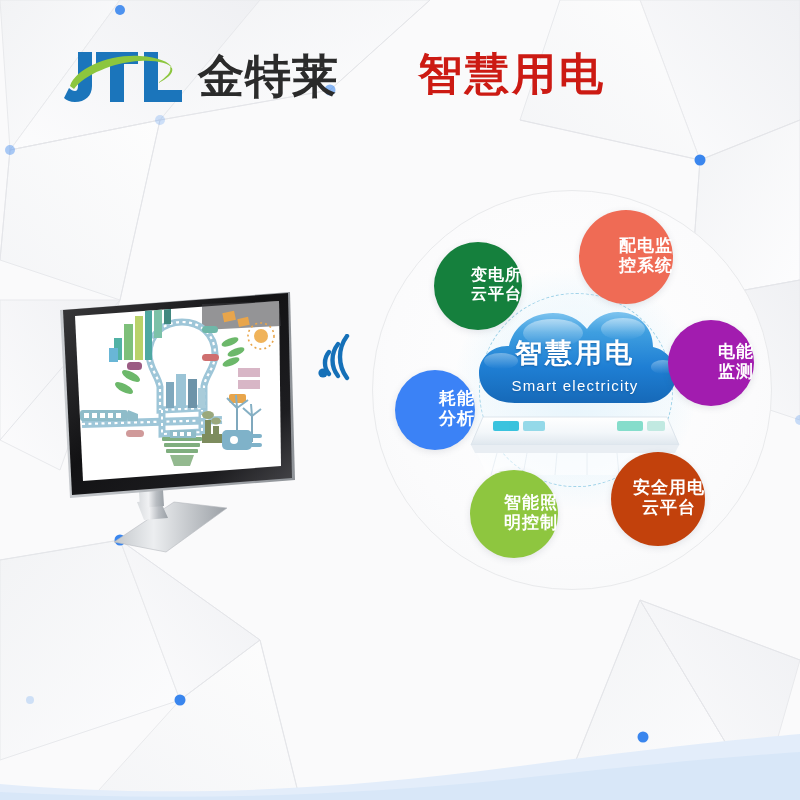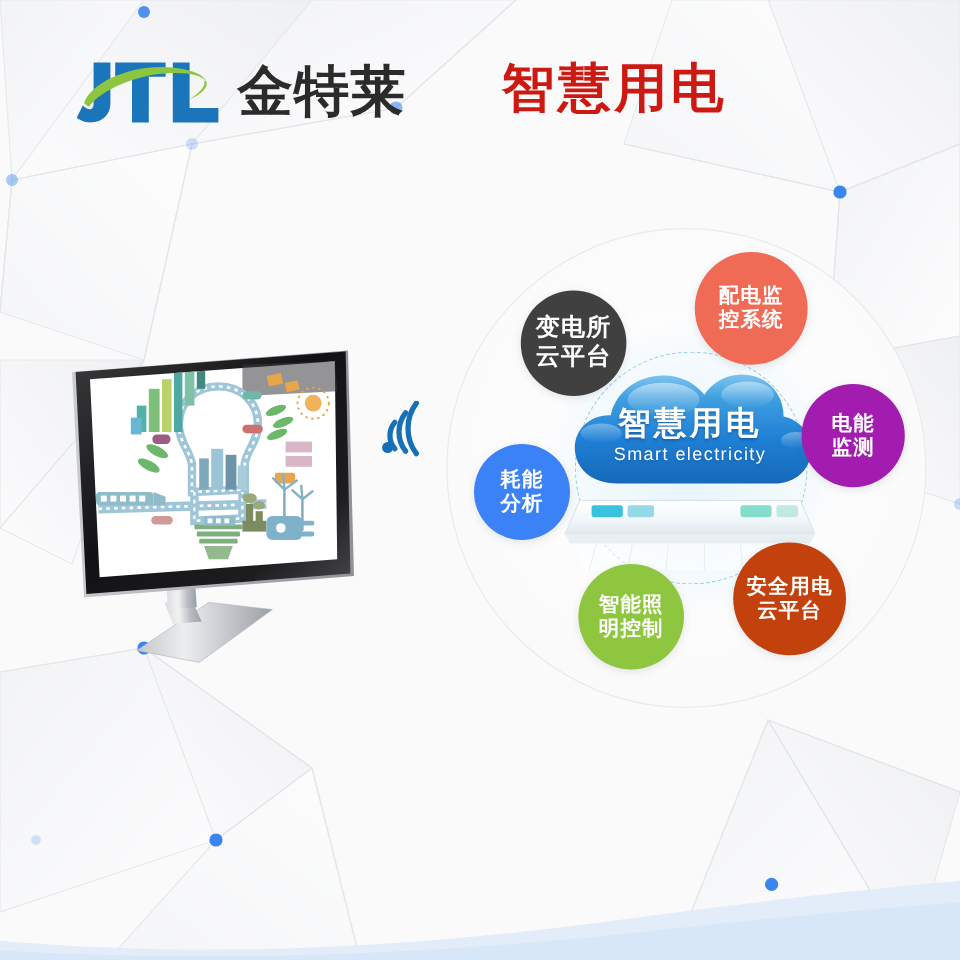--- a/index.html
+++ b/index.html
@@ -49,26 +49,27 @@
     position:absolute;left:92px;top:88px;width:242px;height:242px;border-radius:50%;
     background:radial-gradient(circle,rgba(210,236,250,.55) 0%,rgba(224,243,252,.30) 55%,rgba(255,255,255,0) 72%);
   }
 
   .cloud-unit{position:absolute;left:95px;top:105px;width:236px;height:200px;}
   .cloud-label{
     position:absolute;left:0;top:54px;width:236px;text-align:center;color:#fff;
     pointer-events:none;
   }
   .cloud-cn{font-size:27px;font-weight:bold;letter-spacing:3px;line-height:1.05;text-shadow:0 1px 2px rgba(10,60,120,.45);}
-  .cloud-en{font-size:15px;letter-spacing:1.2px;margin-top:3px;text-shadow:0 1px 2px rgba(10,60,120,.35);}
+  .cloud-en{font-size:15px;letter-spacing:1.2px;margin-top:10px;text-shadow:0 1px 2px rgba(10,60,120,.35);}
 
   .bubble{
-    position:absolute;border-radius:50%;display:flex;align-items:center;justify-content:center;
+    position:absolute;border-radius:50%;display:flex;align-items:center;justify-content:flex-end;
     color:#fff;text-align:center;font-weight:bold;line-height:1.18;letter-spacing:1px;
     box-shadow:0 2px 7px rgba(60,70,90,.13);
+    font-family:Liberation Mono, monospace;
   }
   .bubble span{display:block;}
 
   
   .wave{position:absolute;left:0;bottom:0;width:800px;height:120px;}
 </style>
 </head>
 <body>
 
 <div id="stage">
@@ -398,21 +399,21 @@
           <ellipse cx="206" cy="82" rx="12" ry="7" fill="url(#glossg)" opacity=".45"></ellipse>
         </g>
       </svg>
       <div class="cloud-label">
         <div class="cloud-cn">智慧用电</div>
         <div class="cloud-en">Smart electricity</div>
       </div>
     </div>
 
     <div id="bubbles">
-        <div class="bubble" style="left: 72px; top: 62px; width: 88px; height: 88px; background: #404040; font-size: 20px;">
+        <div class="bubble" style="left: 72px; top: 62px; width: 88px; height: 88px; background: #15803d; font-size: 16px;">
           <div>
             <span>变电所</span>
             <span>云平台</span>
           </div>
         </div>
         <div class="bubble" style="left: 217px; top: 30px; width: 94px; height: 94px; background: rgb(239, 107, 85); font-size: 17px;">
           <div>
             <span>配电监</span>
             <span>控系统</span>
           </div>
@@ -422,21 +423,21 @@
             <span>电能</span>
             <span>监测</span>
           </div>
         </div>
         <div class="bubble" style="left: 33px; top: 190px; width: 80px; height: 80px; background: #3b82f6; font-size: 17px;">
           <div>
             <span>耗能</span>
             <span>分析</span>
           </div>
         </div>
-        <div class="bubble" style="left: 120px; top: 290px; width: 88px; height: 88px; background: rgb(142, 198, 63); font-size: 17px;">
+        <div class="bubble" style="left: 108px; top: 290px; width: 88px; height: 88px; background: rgb(142, 198, 63); font-size: 17px;">
           <div>
             <span>智能照</span>
             <span>明控制</span>
           </div>
         </div>
         <div class="bubble" style="left: 249px; top: 272px; width: 94px; height: 94px; background: #c2410c; font-size: 17px;">
           <div>
             <span>安全用电</span>
             <span>云平台</span>
           </div>

